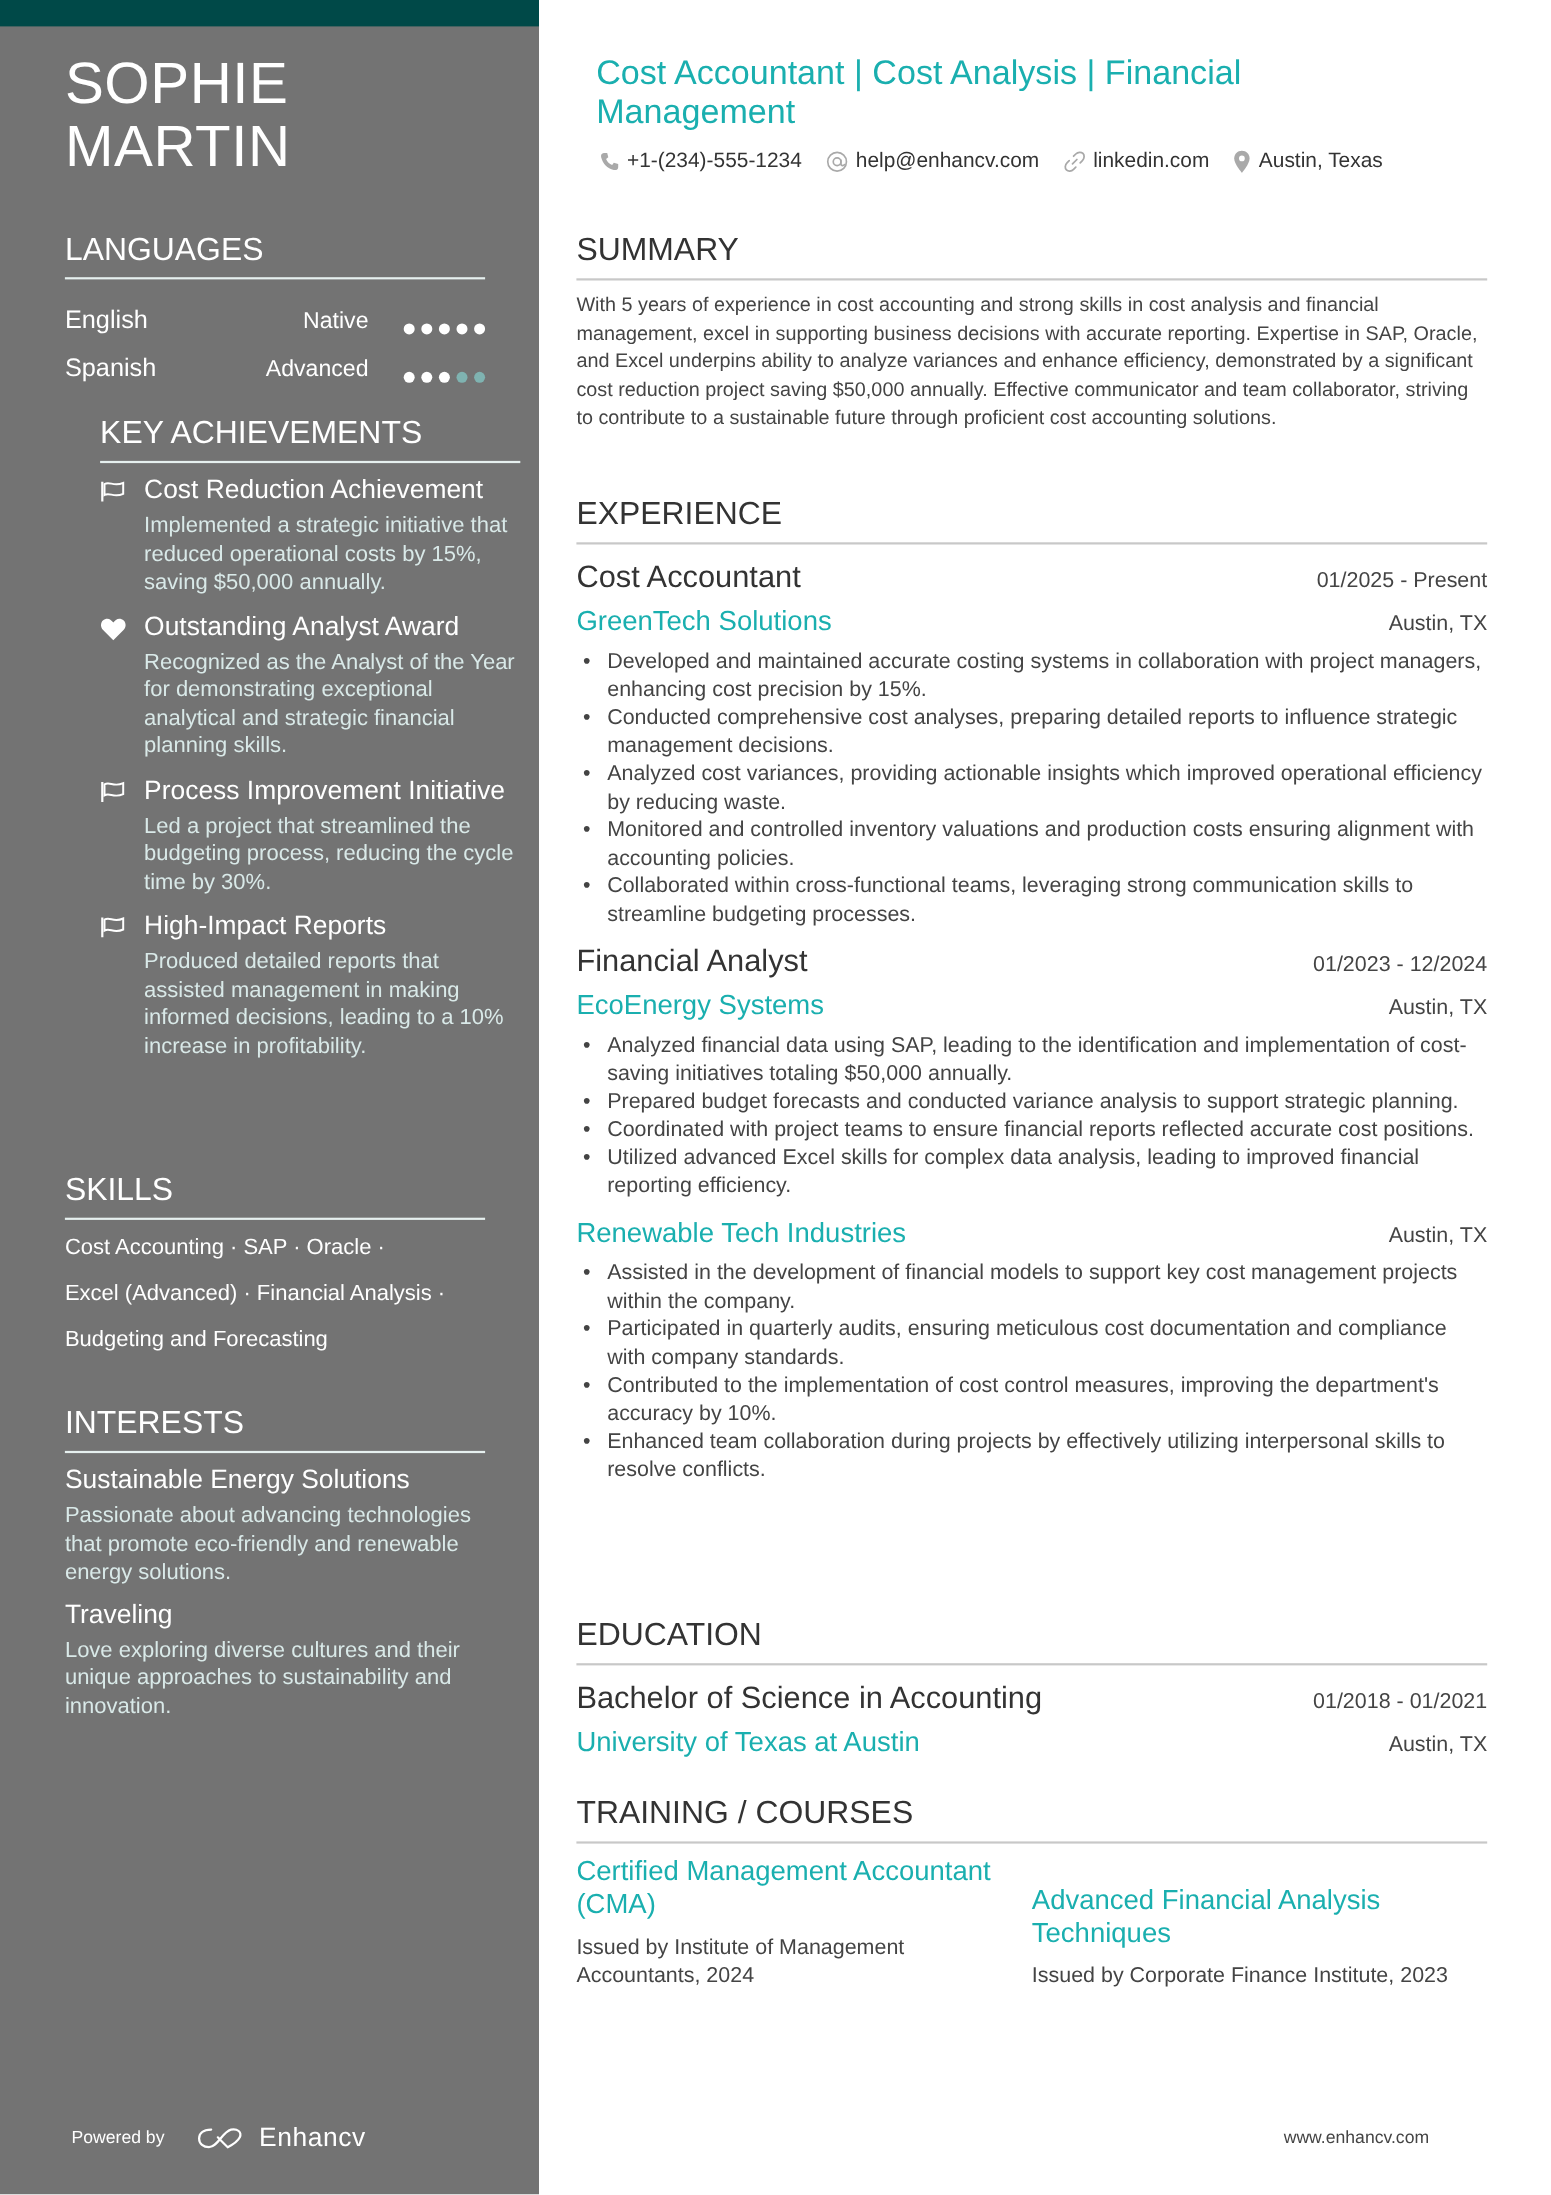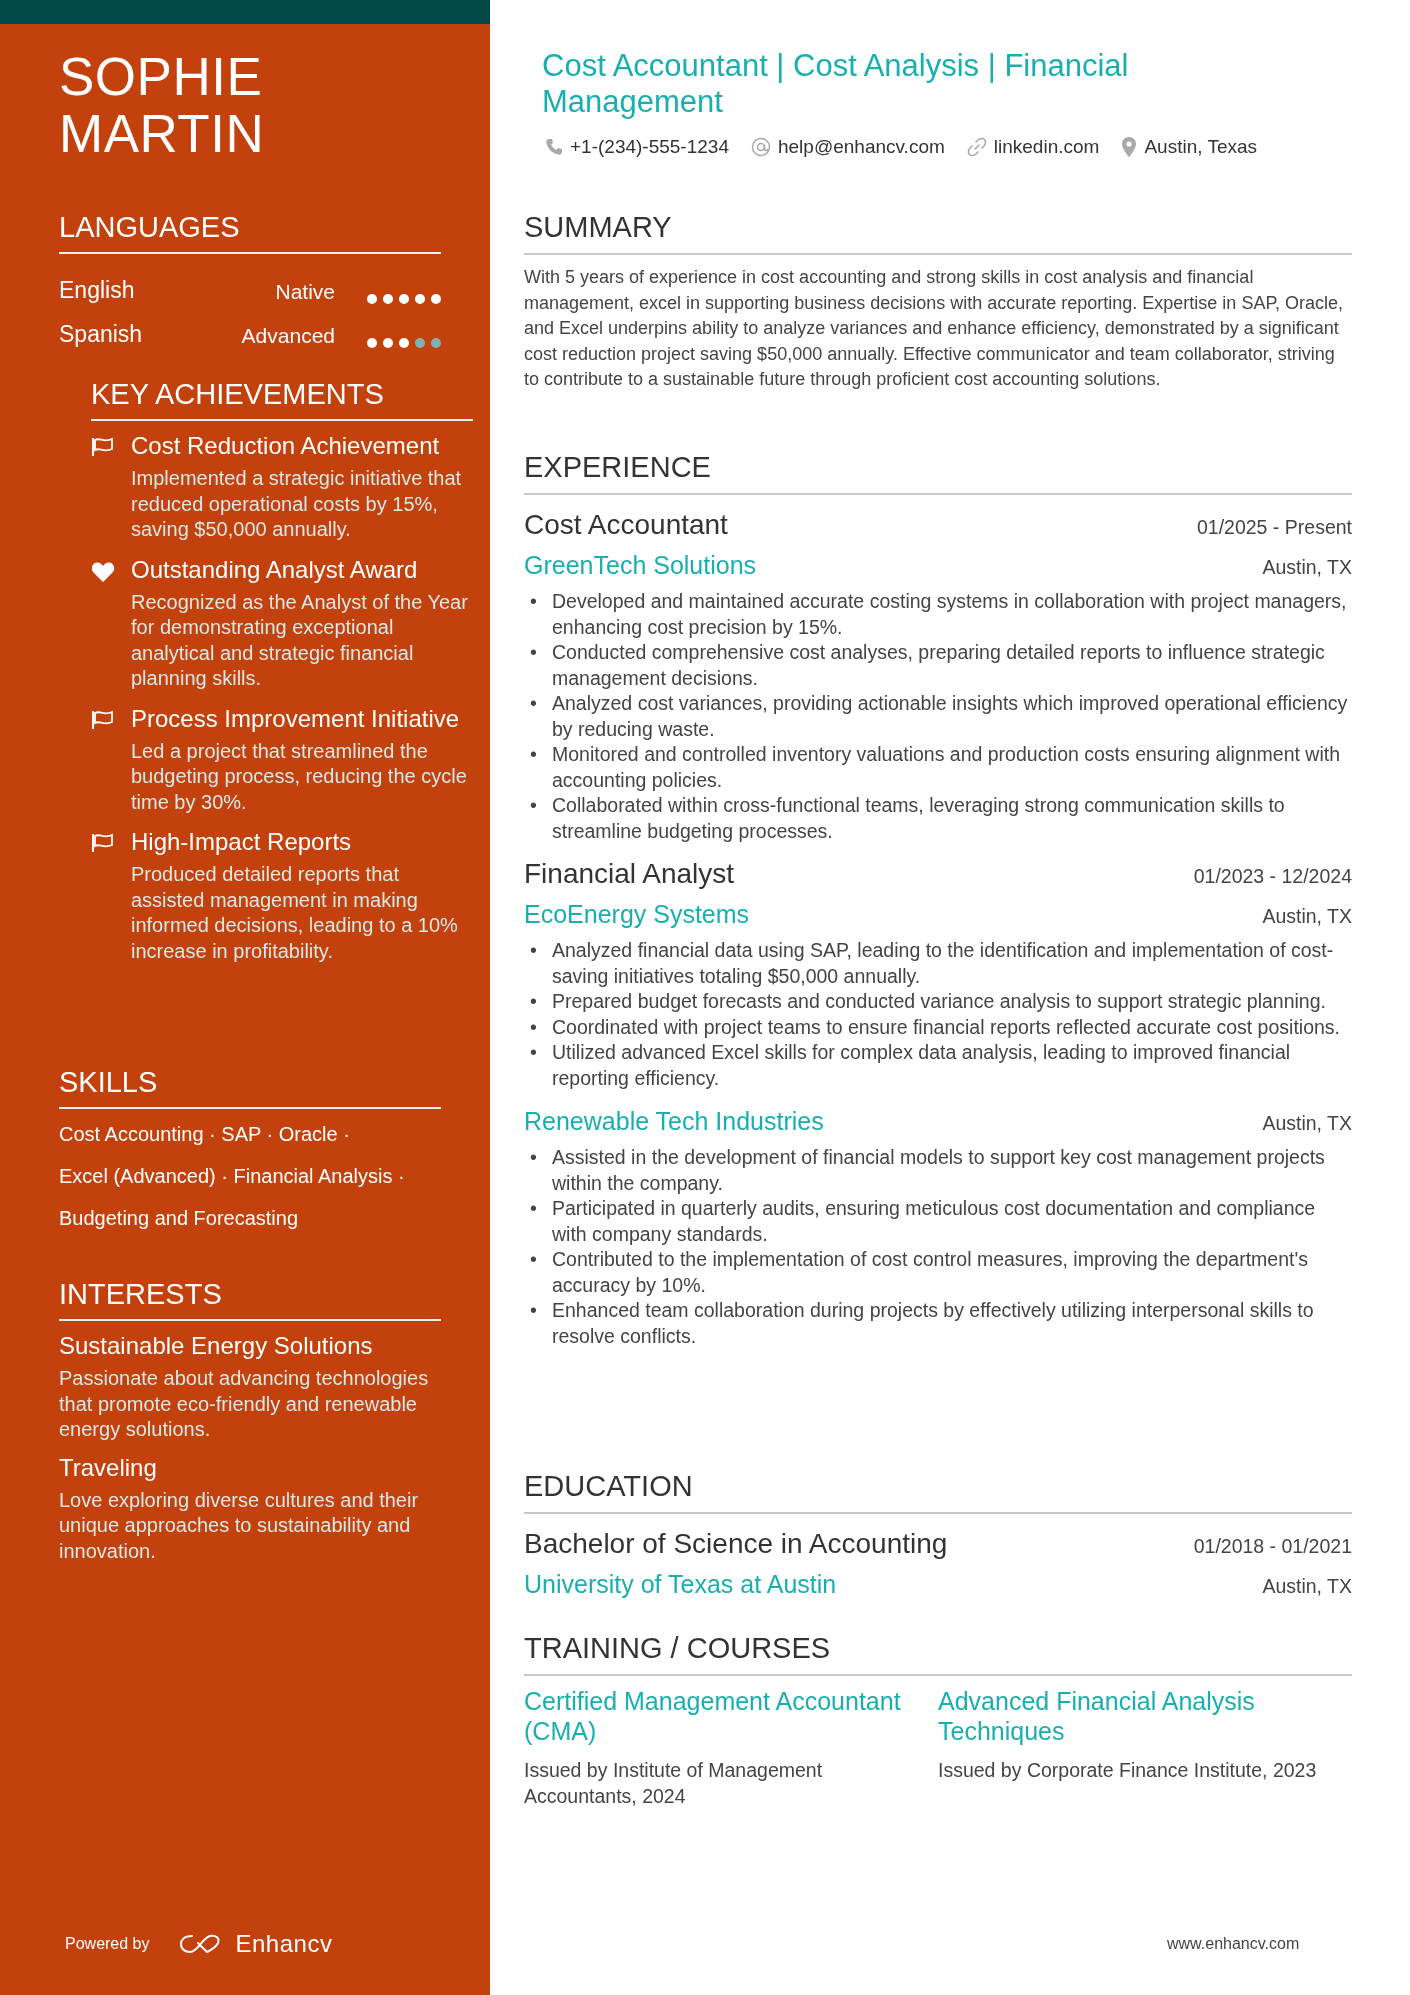--- a/index.html
+++ b/index.html
@@ -1,19 +1,19 @@
 <!DOCTYPE html>
 <html><head>
 <meta charset="utf-8">
 <style>
   * { box-sizing: border-box; margin: 0; padding: 0; }
   html, body { width: 1410px; height: 1995px; background: #ffffff; overflow: hidden; }
   body { font-family: "Liberation Sans", "DejaVu Sans", sans-serif; position: relative; }
 
-  .sidebar { position: absolute; left: 0; top: 0; width: 490px; height: 1995px; background: #c2410c; color: #ffffff; }
+  .sidebar { position: absolute; left: 0; top: 0; width: 490px; height: 1995px; background: #737373; color: #ffffff; }
   .sidebar .topband { position: absolute; left: 0; top: 0; width: 490px; height: 24px; background: #004948; }
 
   .name { position: absolute; left: 59px; top: 48px; font-size: 53px; line-height: 57px; font-weight: 400; letter-spacing: 0.5px; }
 
   .sb-section { position: absolute; left: 59px; width: 382px; }
   .sb-title { font-size: 29px; line-height: 36px; font-weight: 400; padding-bottom: 7px; border-bottom: 2px solid #e6f0ef; }
 
   .lang-row { display: flex; align-items: flex-end; height: 44px; font-size: 23px; }
   .lang-name { flex: 1; }
   .lang-level { font-size: 21px; margin-right: 32px; }
@@ -45,21 +45,21 @@
   .job { margin-top: 10px; }
   .job-row { display: flex; justify-content: space-between; align-items: baseline; }
   .job-title { font-size: 28px; line-height: 40px; color: #333; }
   .job-date { font-size: 19.5px; color: #444; }
   .job-company { font-size: 25px; line-height: 40px; color: #1aafaf; }
   .job-loc { font-size: 19.5px; color: #444; }
   ul.bullets { list-style: none; margin-top: 4px; }
   ul.bullets li { position: relative; padding-left: 28px; font-size: 19.5px; line-height: 25.5px; color: #444; }
   ul.bullets li::before { content: "•"; position: absolute; left: 6px; top: 0; color: #444; }
 
-  .courses { display: flex; margin-top: 10px; }
+  .courses { display: flex; margin-top: 10px; align-items: flex-end; }
   .course { width: 431px; }
   .course-title { font-size: 25px; line-height: 30px; color: #1aafaf; }
   .course-desc { font-size: 19.5px; line-height: 25.5px; color: #444; margin-top: 12px; }
 
   .site { position: absolute; left: 1167px; top: 1935px; font-size: 16px; color: #444; }
 </style>
 </head>
 <body>
 
 <div class="sidebar">

